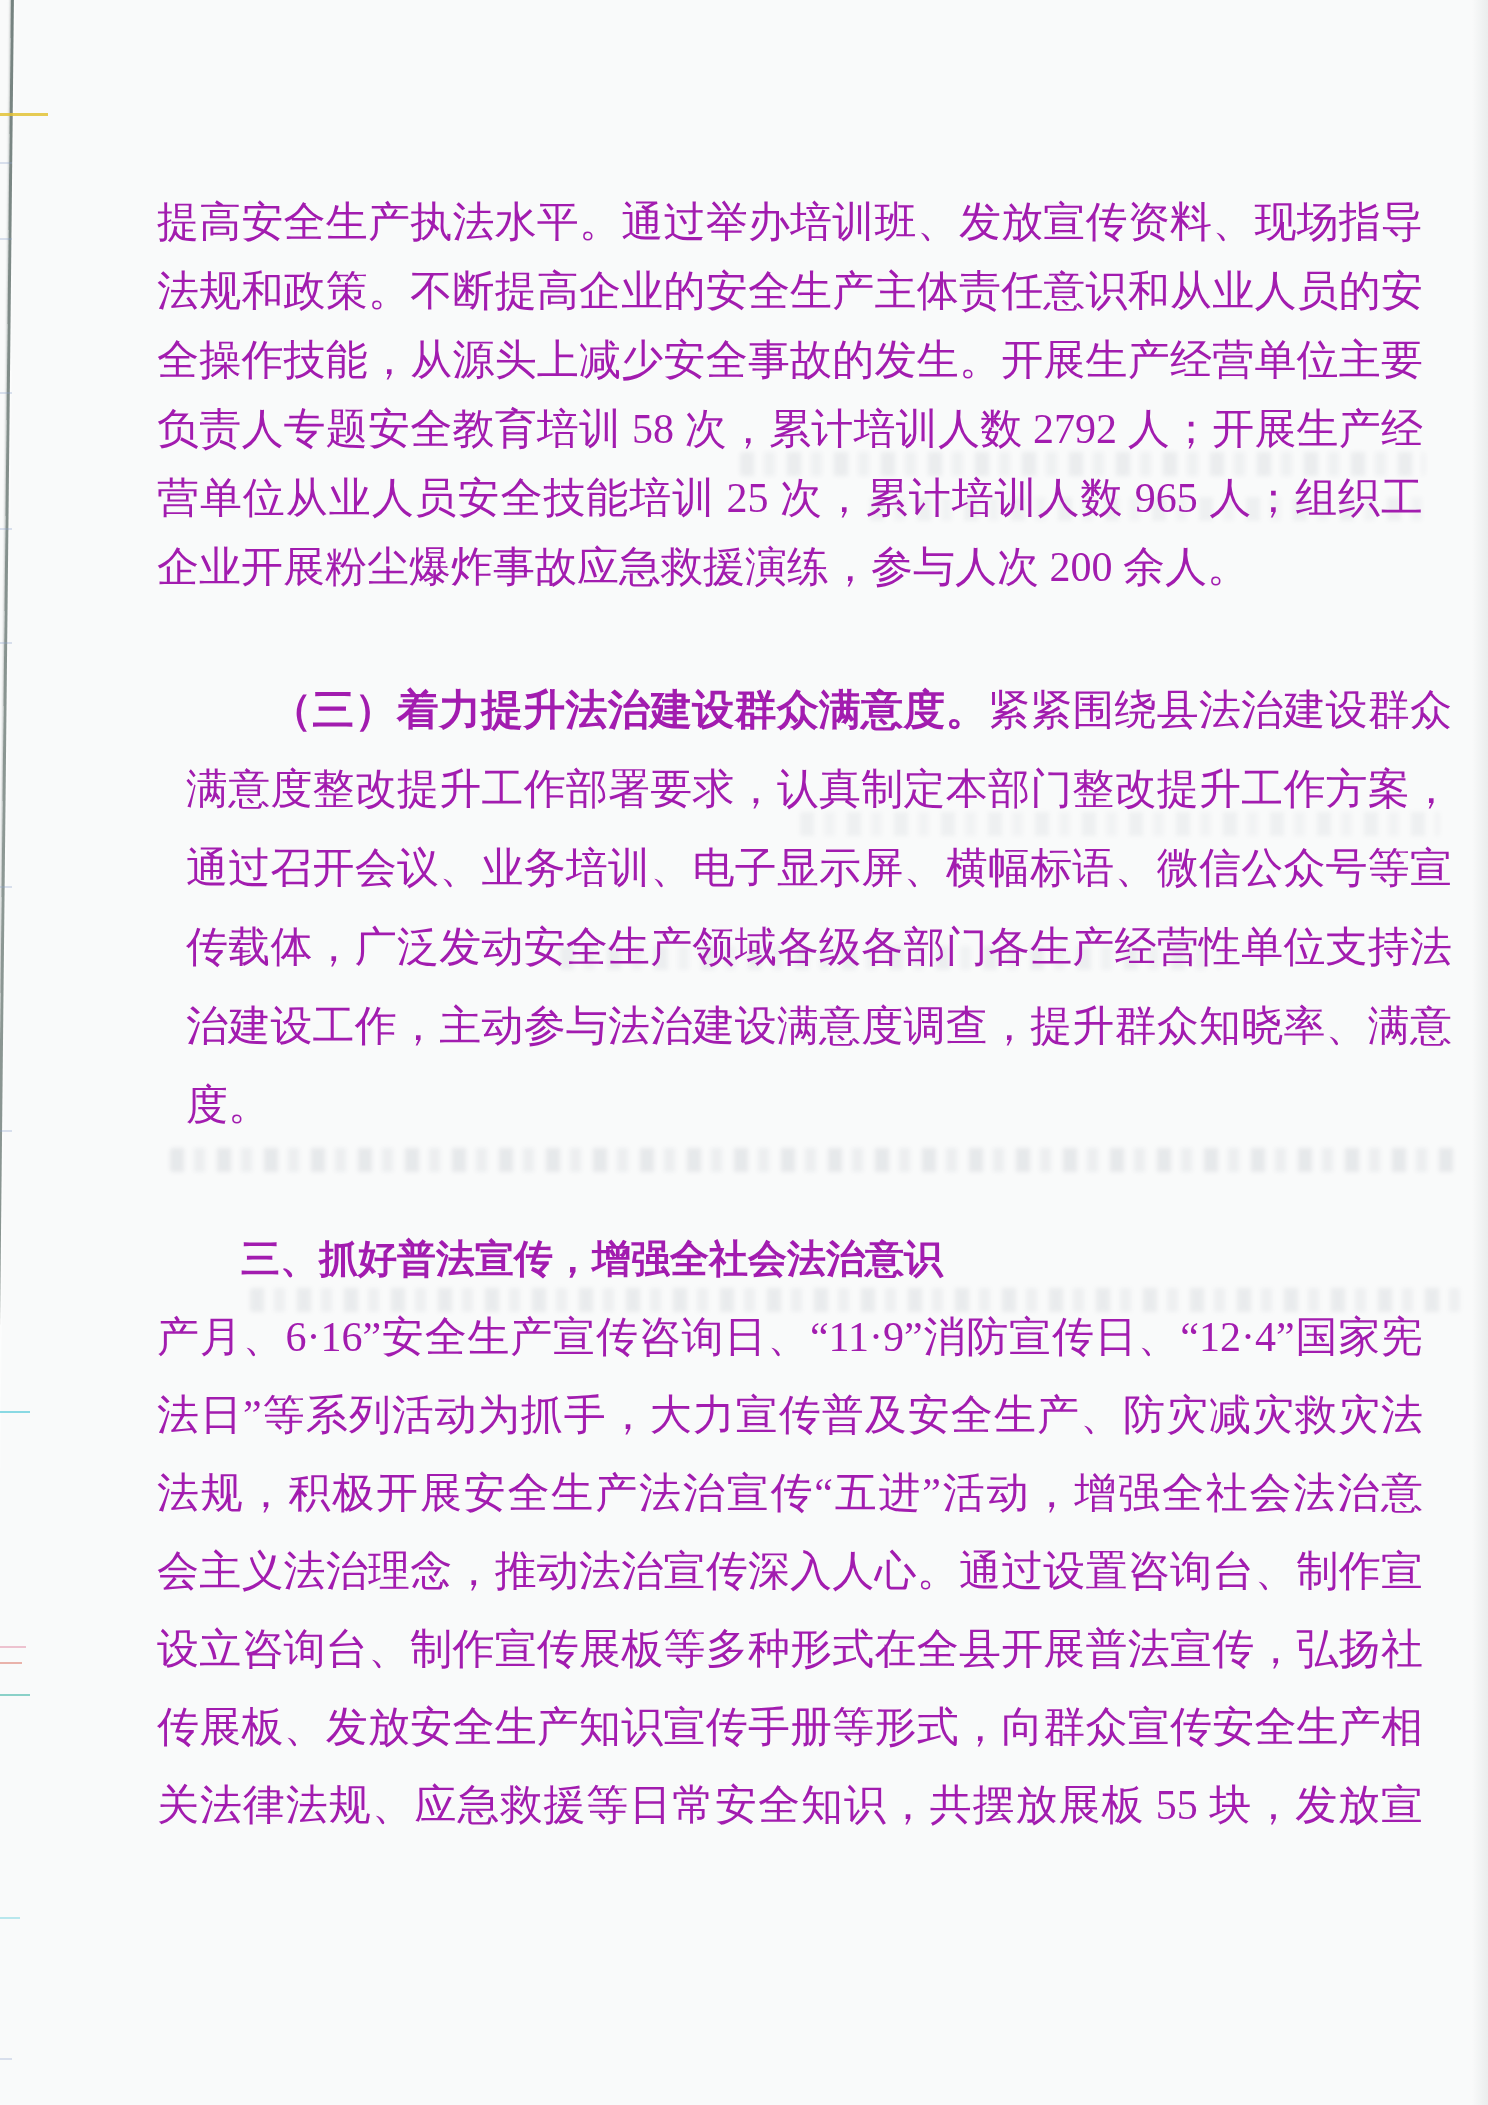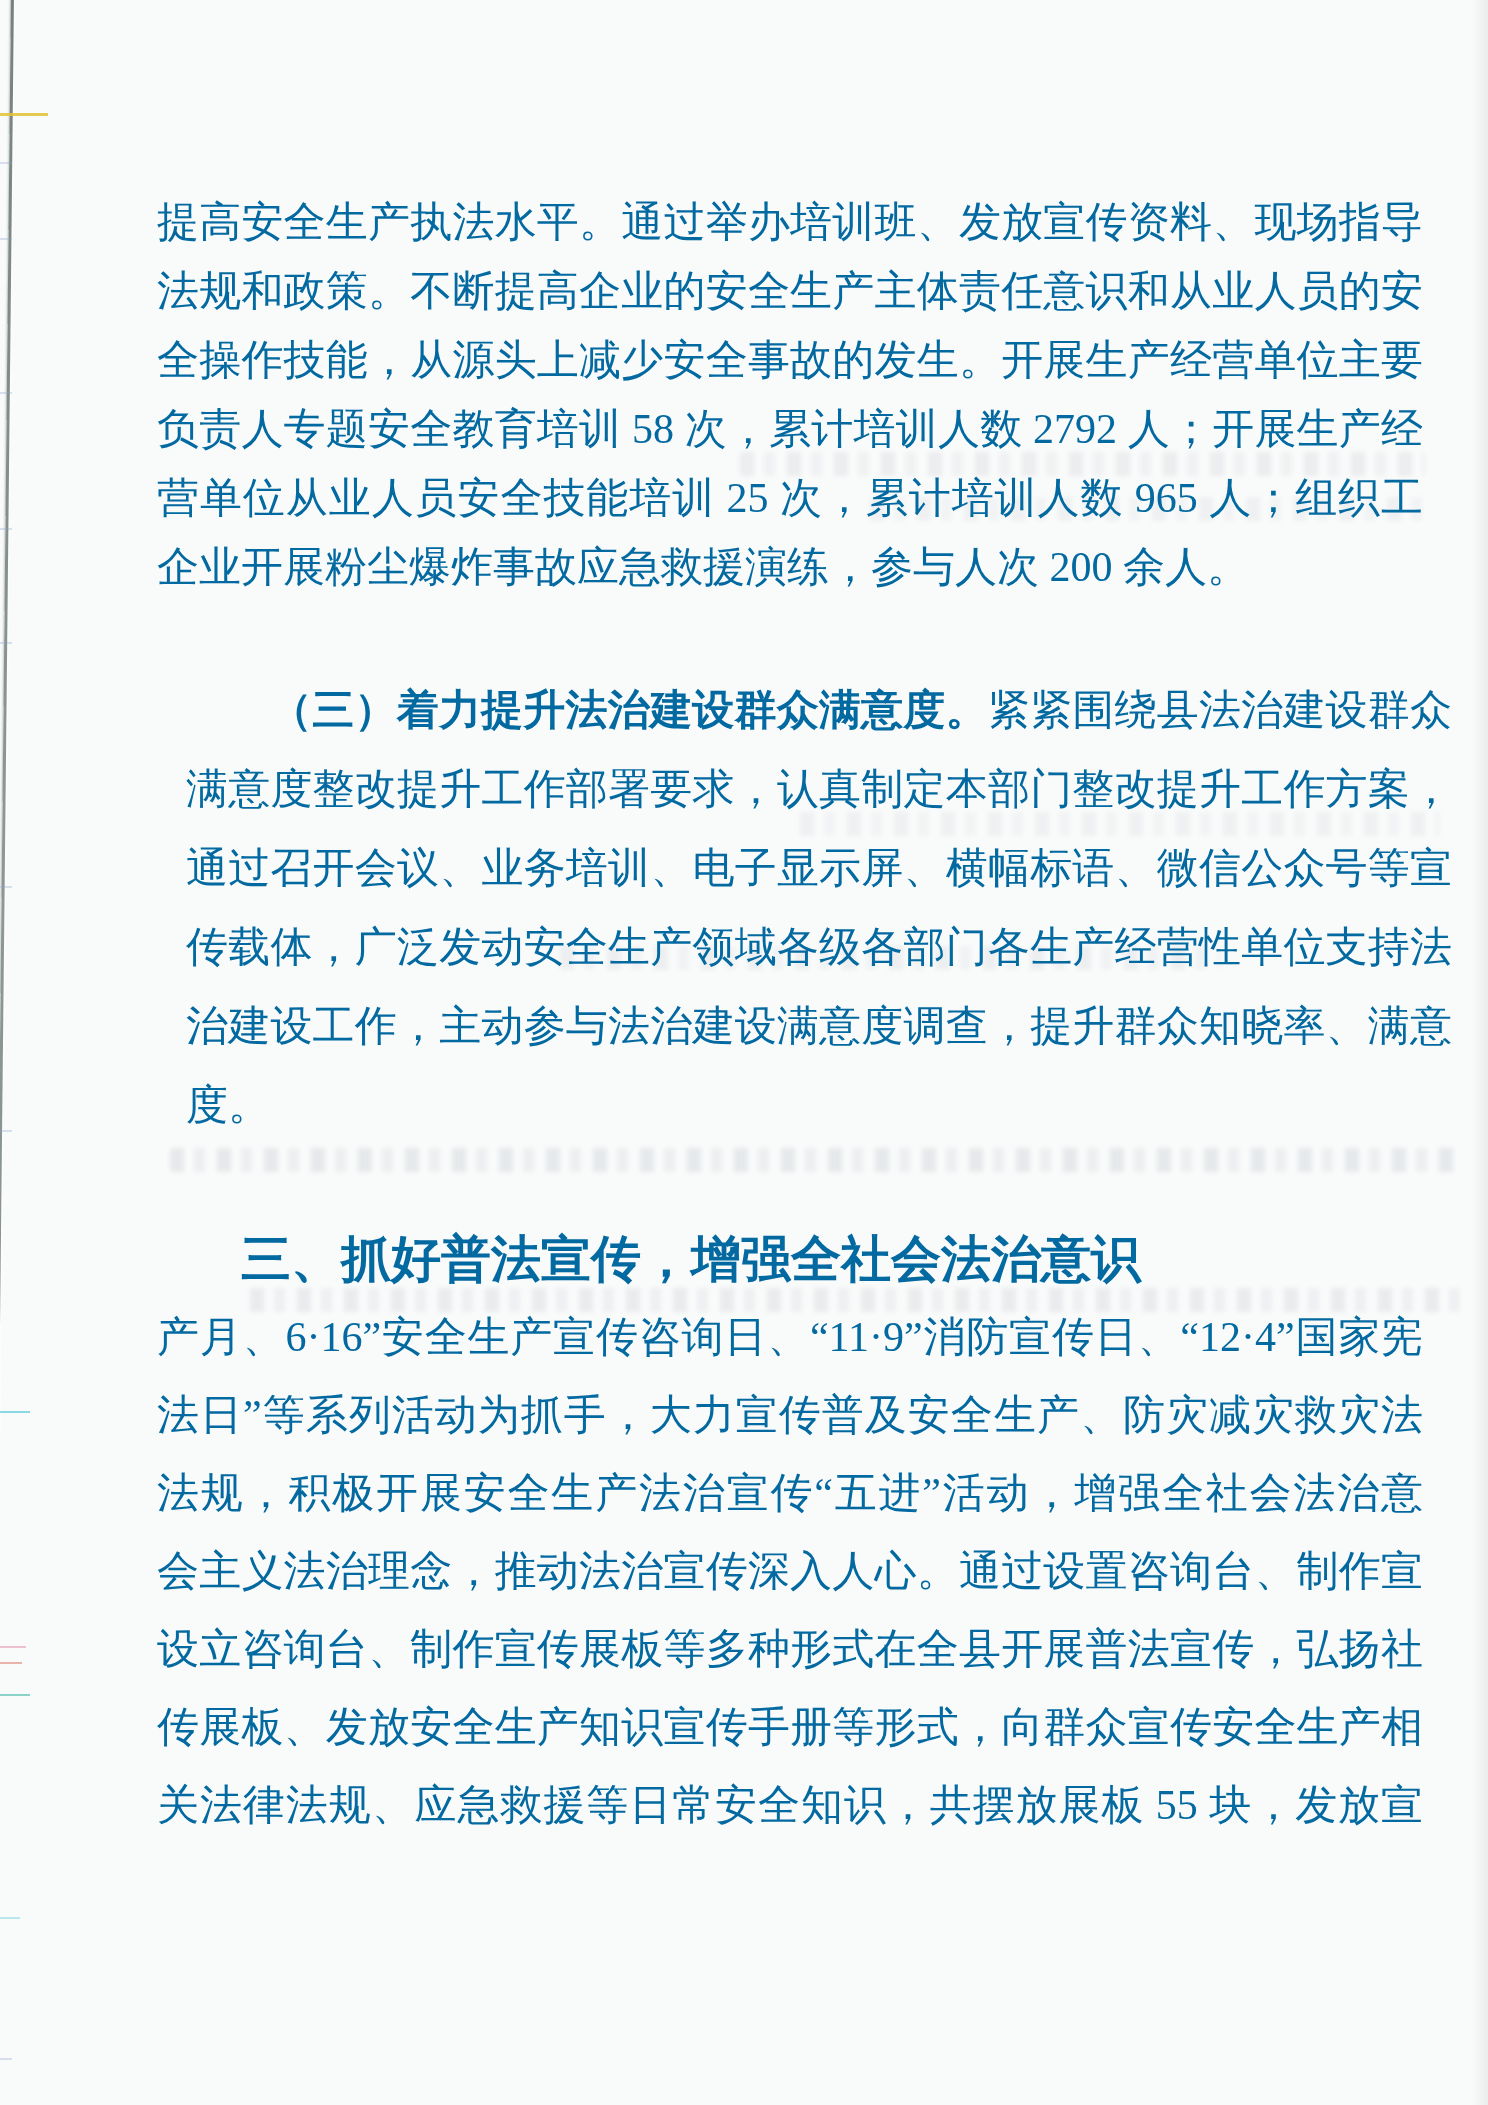--- a/index.html
+++ b/index.html
@@ -2,21 +2,21 @@
 <html><head>
 <meta charset="utf-8">
 <style>
   html,body{margin:0;padding:0;background:#e9ebea;}
   .page{
     position:relative;
     width:1488px;height:2105px;
     background:#f9fafa;
     overflow:hidden;
     font-family:"Liberation Serif", serif;
-    color:#0369a1;
+    color:#a21caf;
   }
   
   .right-shade{position:absolute;right:0;top:0;width:16px;height:100%;
     background:linear-gradient(90deg, rgba(205,210,210,0), rgba(200,206,206,.30));}
   
   .scan-edge{position:absolute;left:11px;top:-8px;width:3px;height:2125px;
     background:linear-gradient(180deg,#75827f,#8d9894 40%,#7f8c89);
     transform:rotate(0.6deg);transform-origin:top left;
     box-shadow:1.5px 0 1.5px rgba(255,255,255,.75), -1px 0 2px rgba(120,130,128,.4);}
   
@@ -29,21 +29,21 @@
     text-align:justify;
     text-align-last:justify;
     overflow:hidden;
   }
   .indent{text-indent:84px;}
   .flush{text-align-last:left;}
   .lead{font-weight:700;}
   .block1 .line{line-height:69px;height:69px;}
   .block2 .line{line-height:79px;height:79px;}
   .headingblock .line{line-height:74px;height:74px;font-weight:700;
-    font-family:"Liberation Sans", sans-serif;font-size:50px;}
+    font-family:"Liberation Sans", sans-serif;font-size:39px;}
   .block3 .line{line-height:78px;height:78px;}
   
   .ghost{position:absolute;height:24px;filter:blur(2px);border-radius:3px;
     background:repeating-linear-gradient(90deg,
       rgba(108,118,134,.22) 0 14px, rgba(108,118,134,0) 14px 24px,
       rgba(108,118,134,.15) 24px 35px, rgba(108,118,134,0) 35px 47px);}
 </style>
 </head>
 <body>
 

